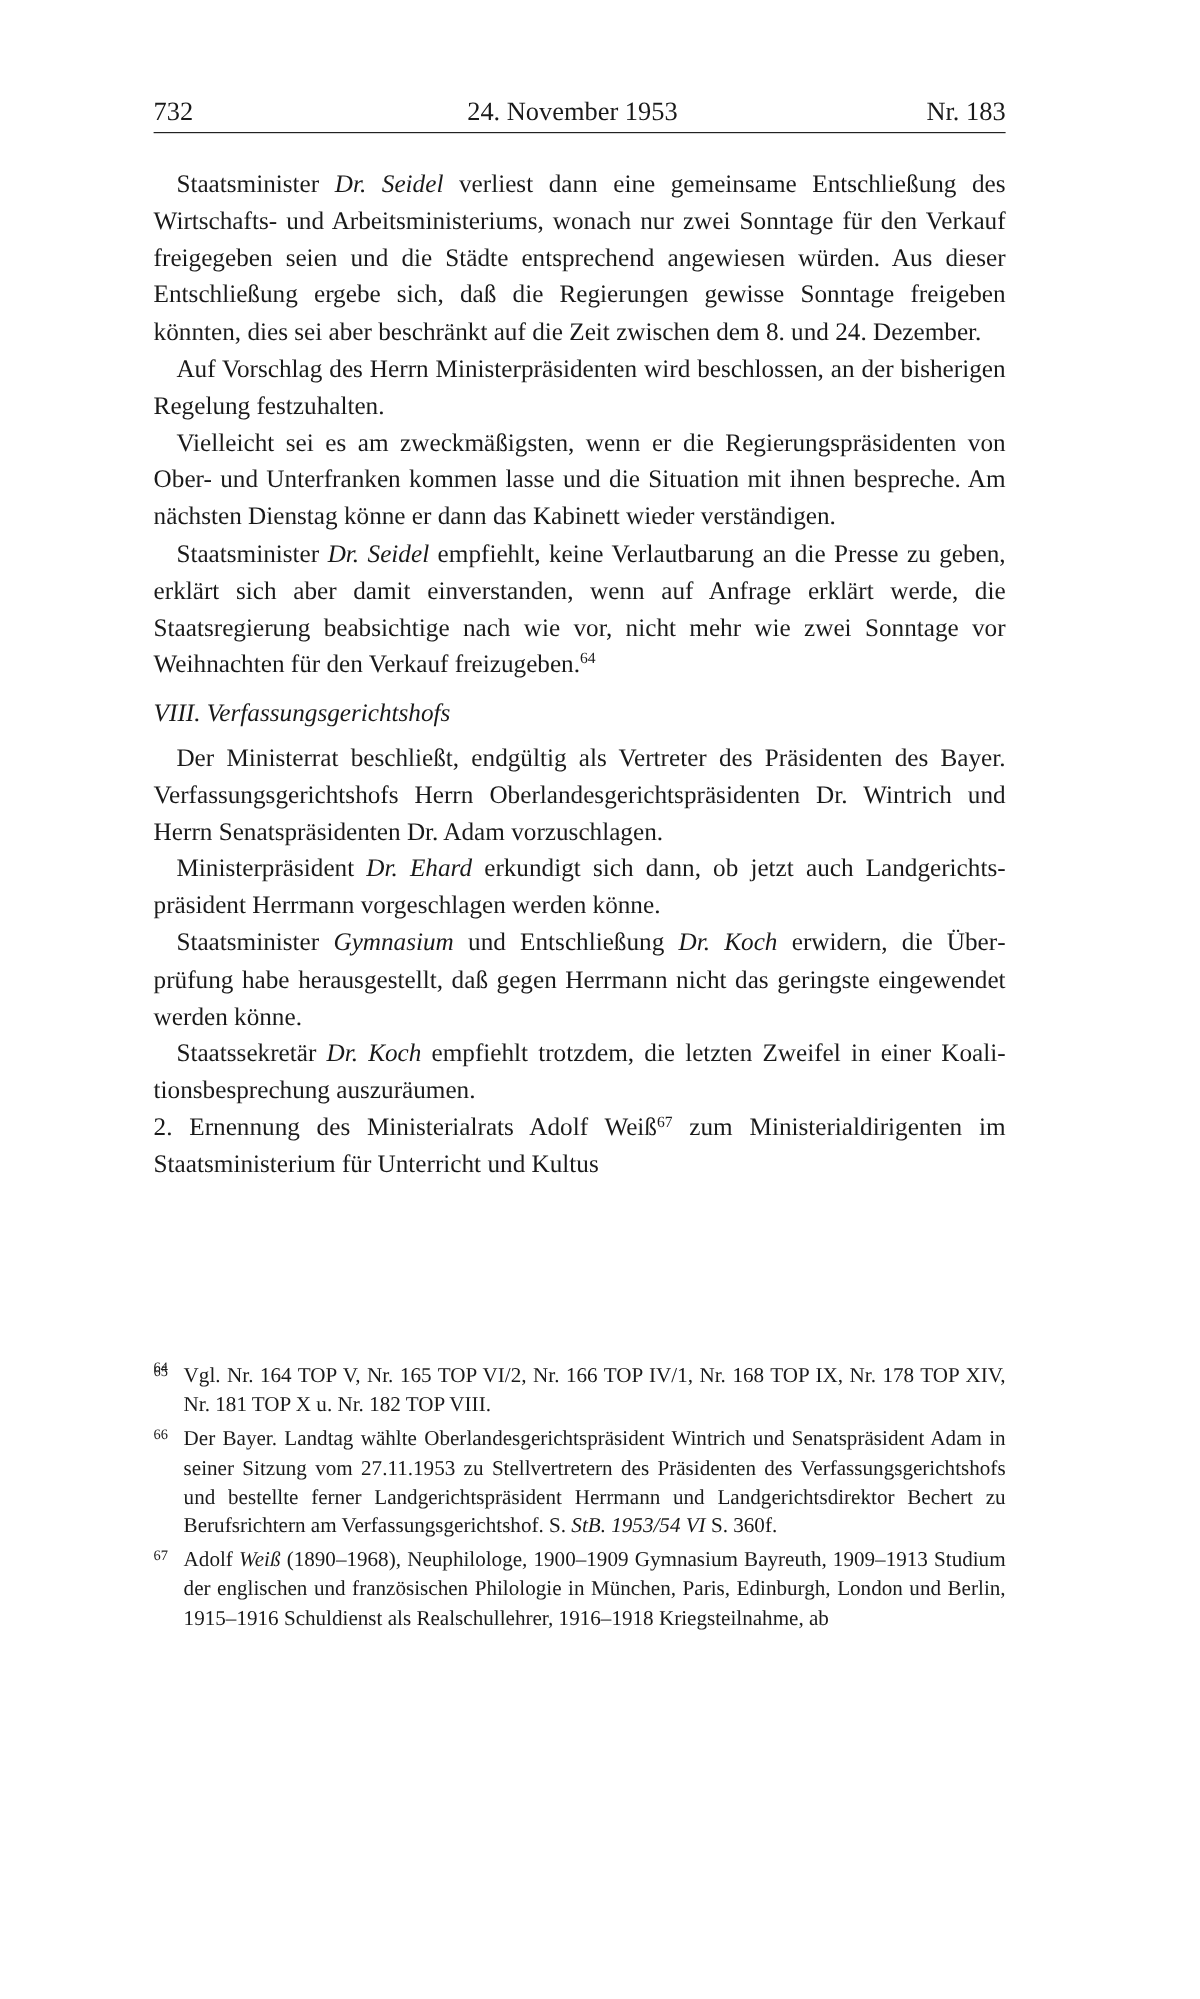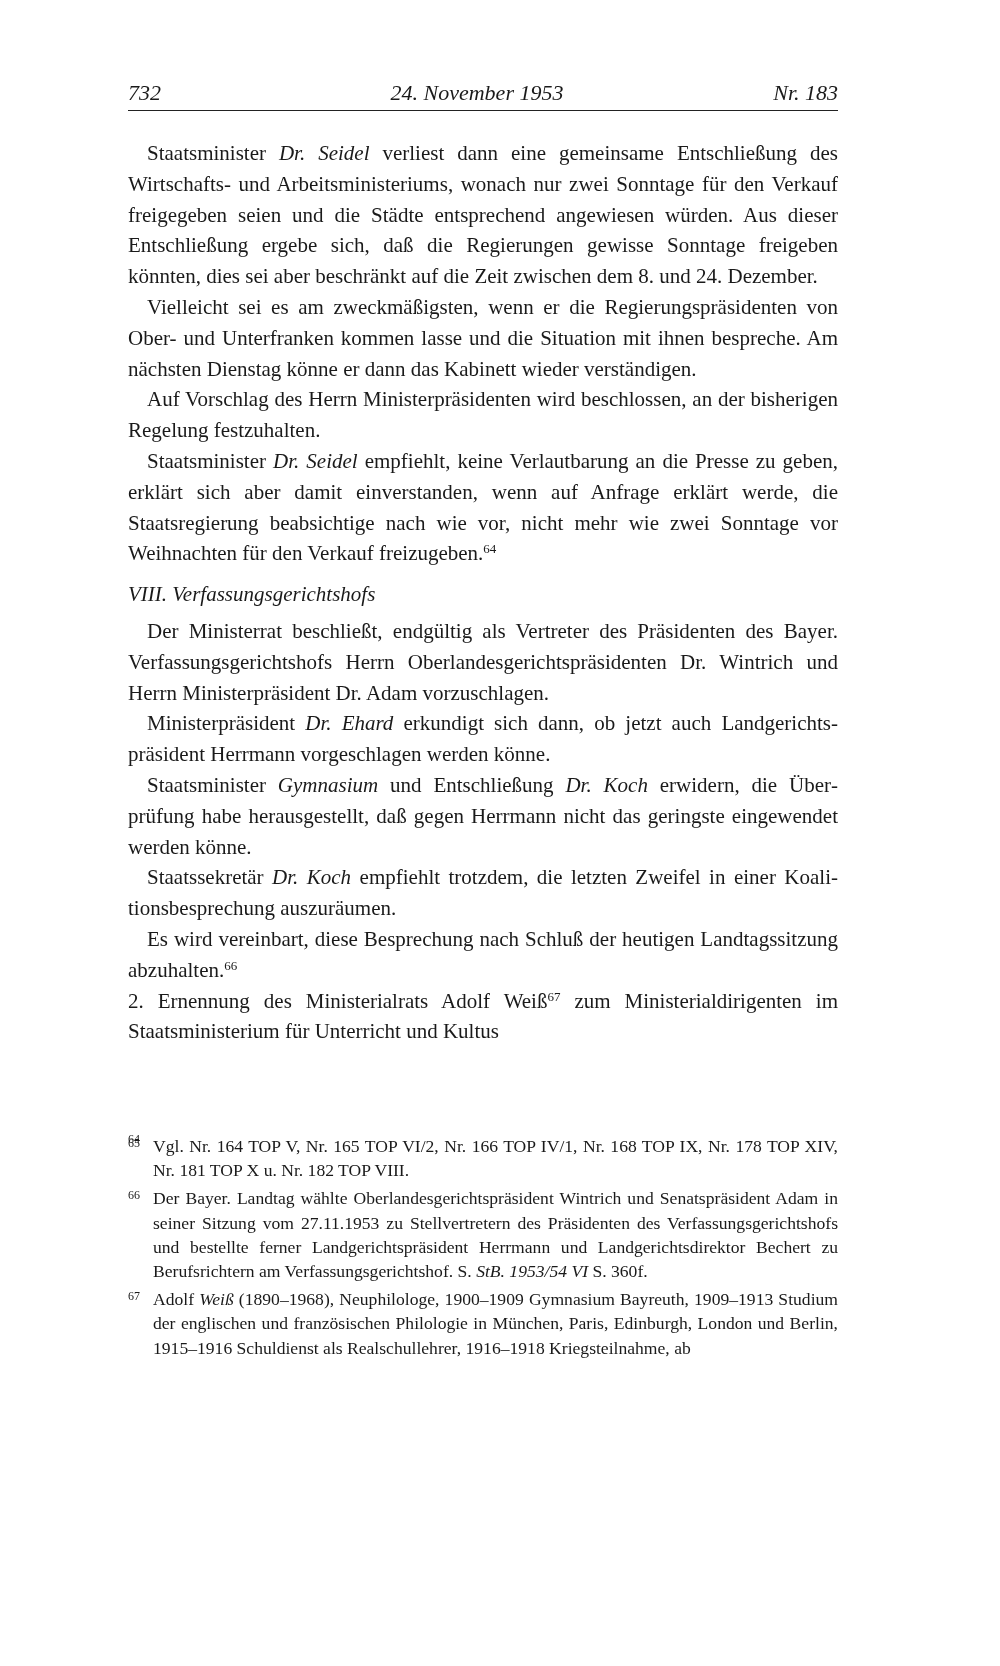--- a/index.html
+++ b/index.html
@@ -6,21 +6,21 @@
   body {
     width: 1000px; height: 1666px; position: relative; overflow: hidden;
     font-family: "Liberation Serif", "DejaVu Serif", serif;
     color: #1a1a1a;
   }
   .header {
     position: absolute; left: 128px; top: 78px; width: 710px; height: 32px;
     border-bottom: 1.5px solid #222;
     font-size: 22px;
   }
-  .header span { position: absolute; top: 2px; font-style: italic; }
+  .header span { position: absolute; top: 2px; }
   .h-left { left: 0; }
   .h-center { left: 0; right: 12px; text-align: center; }
   .h-right { right: 0; text-align: right; }
   .body-text {
     position: absolute; left: 128px; top: 138px; width: 710px;
     font-size: 21px; line-height: 30.8px;
     text-align: justify; hyphens: manual;
   }
   .body-text p { margin: 0; }
   .body-text p.indent { text-indent: 19px; }
@@ -41,31 +41,30 @@
 <body>
 
 <div class="header">
   <span class="h-left">732</span>
   <span class="h-center">24. November 1953</span>
   <span class="h-right">Nr. 183</span>
 </div>
 
 <div class="body-text">
   <p class="indent"><span>Staatsminister </span><em>Dr. Seidel</em><span> verliest dann eine gemeinsame Entschließung des Wirtschafts- und Arbeitsministeriums, wonach nur zwei Sonntage für den Verkauf freigegeben seien und die Städte entsprechend angewiesen würden. Aus dieser Entschließung ergebe sich, daß die Regierungen gewisse Sonntage frei­geben könnten, dies sei aber beschränkt auf die Zeit zwischen dem 8. und 24. Dezember.</span></p>
+  <p class="indent">Auf Vorschlag des Herrn Ministerpräsidenten wird beschlossen, an der bishe­rigen Regelung festzuhalten.</p>
   <p class="indent">Vielleicht sei es am zweckmäßigsten, wenn er die Regierungspräsidenten von Ober- und Unterfranken kommen lasse und die Situation mit ihnen bespreche. Am nächsten Dienstag könne er dann das Kabinett wieder verständigen.</p>
-  <p class="indent">Auf Vorschlag des Herrn Ministerpräsidenten wird beschlossen, an der bishe­rigen Regelung festzuhalten.</p>
   <p class="indent gap-after"><span>Staatsminister </span><em>Dr. Seidel</em><span> empfiehlt, keine Verlautbarung an die Presse zu geben, erklärt sich aber damit einverstanden, wenn auf Anfrage erklärt werde, die Staatsregierung beabsichtige nach wie vor, nicht mehr wie zwei Sonntage vor Weihnachten für den Verkauf freizugeben.</span><sup>64</sup></p>
 
   <p class="heading">VIII. Verfassungsgerichtshofs</p>
 
-  <p class="indent">Der Ministerrat beschließt, endgültig als Vertreter des Präsidenten des Bayer. Verfassungsgerichtshofs Herrn Oberlandesgerichtspräsidenten Dr. Wintrich und Herrn Ministerpräsident Dr. Adam vorzuschlagen.</p>
+  <p class="indent">Der Ministerrat beschließt, endgültig als Vertreter des Präsidenten des Bayer. Verfassungsgerichtshofs Herrn Oberlandesgerichtspräsidenten Dr. Wintrich und Herrn Senatspräsidenten Dr. Adam vorzuschlagen.</p>
   <p class="indent"><span>Ministerpräsident </span><em>Dr. Ehard</em><span> erkundigt sich dann, ob jetzt auch Landgerichts­präsident Herrmann vorgeschlagen werden könne.</span></p>
   <p class="indent"><span>Staatsminister </span><em>Gymnasium</em><span> und Entschließung </span><em>Dr. Koch</em><span> erwidern, die Über­prüfung habe herausgestellt, daß gegen Herrmann nicht das geringste einge­wendet werden könne.</span></p>
   <p class="indent"><span>Staatssekretär </span><em>Dr. Koch</em><span> empfiehlt trotzdem, die letzten Zweifel in einer Koali­tionsbesprechung auszuräumen.</span></p>
-  <p class="indent"><span>Es wird vereinbart, diese Besprechung nach Schluß der heutigen Landtagssit­zung abzuhalten.</span><sup>66</sup></p>
   <p><span>2. Ernennung des Ministerialrats Adolf Weiß</span><sup>67</sup><span> zum Ministerialdirigenten im Staatsministerium für Unterricht und Kultus</span></p>
 </div>
 
 <div class="footnotes">
   <div class="fn">
     <span class="num">64</span>
   </div>
   <div class="fn">
     <span class="num">65</span>
     <span>Vgl. Nr. 164 TOP V, Nr. 165 TOP VI/2, Nr. 166 TOP IV/1, Nr. 168 TOP IX, Nr. 178 TOP XIV, Nr. 181 TOP X u. Nr. 182 TOP VIII.</span>

